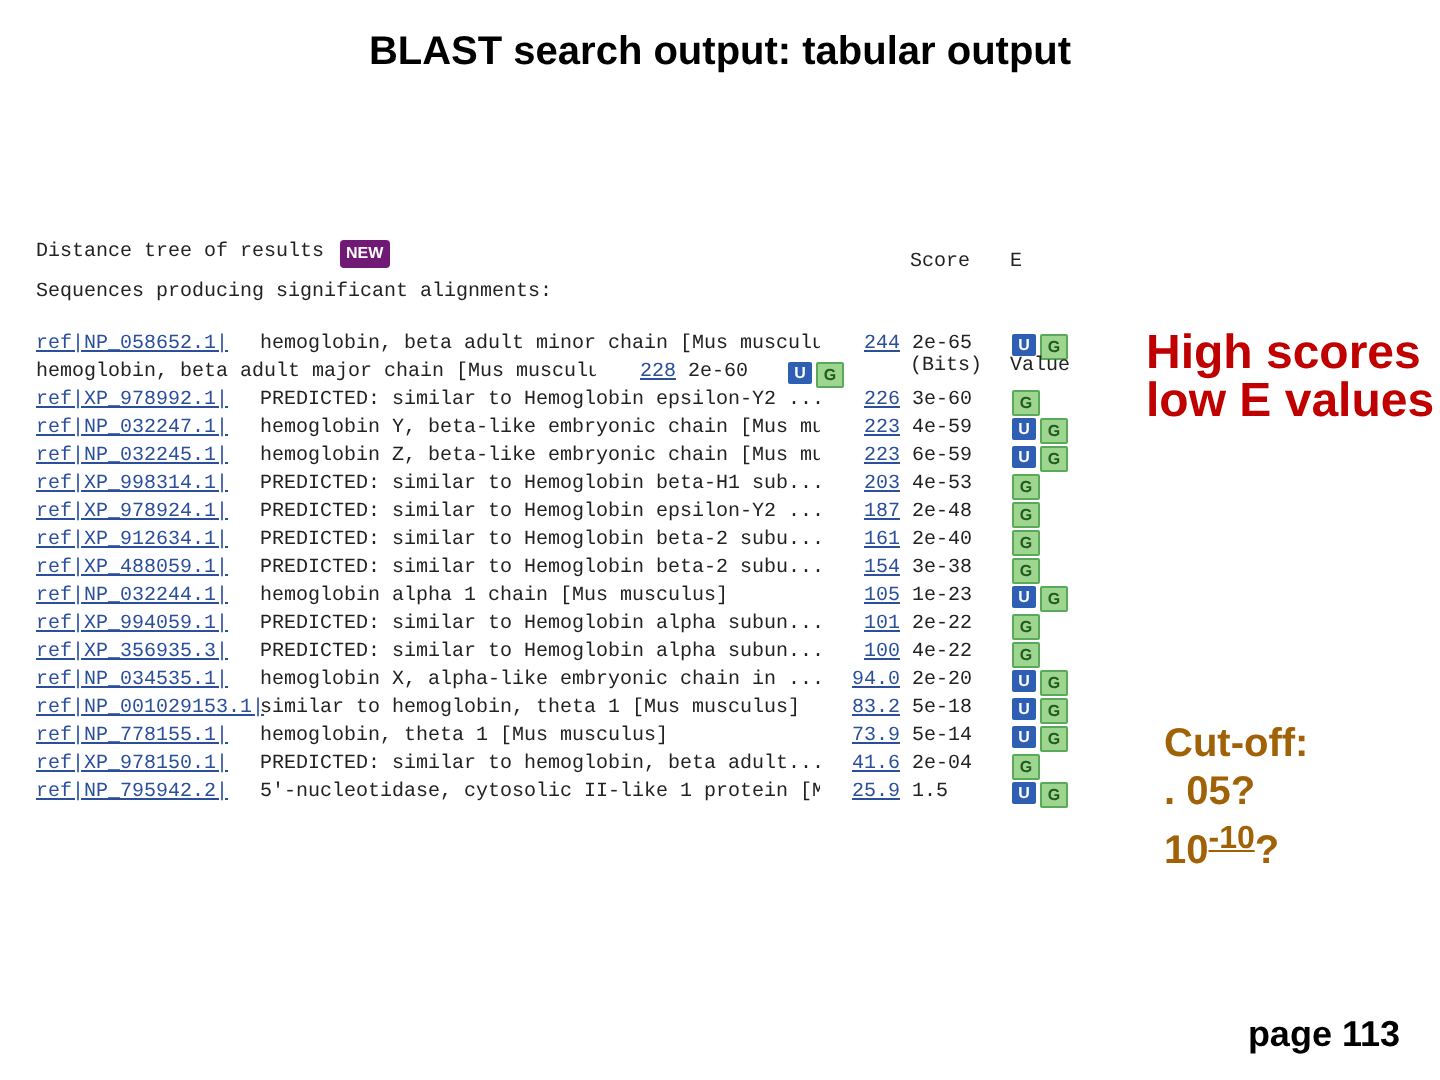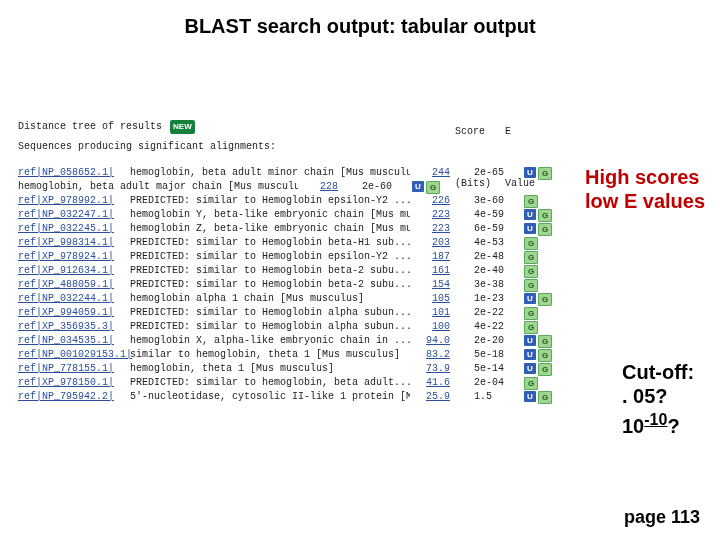--- a/index.html
+++ b/index.html
@@ -32,21 +32,21 @@
     line-height: 14px;
     color: #222;
   }
   .distance {
     display: flex;
     align-items: center;
     gap: 8px;
   }
   .newbadge {
     display: inline-block;
-    background: #15803d;
+    background: #701a75;
     color: #fff;
     font-size: 8px;
     padding: 0 3px;
     border-radius: 2px;
     font-family: Arial, sans-serif;
     font-weight: bold;
   }
   .subhead {
     margin-top: 6px;
   }
@@ -67,53 +67,53 @@
   }
   .row {
     display: flex;
     align-items: flex-end;
     white-space: nowrap;
   }
   .acc { width: 112px; display: inline-block; color: #2b4f9b; text-decoration: underline; }
   .acc.long { width: 112px; }
   .desc { width: 280px; display: inline-block; overflow: hidden; text-overflow: clip; }
   .score { width: 40px; display: inline-block; text-align: right; color: #2b4f9b; text-decoration: underline; }
-  .ev { width: 46px; display: inline-block; padding-left: 24px; }
+  .ev { width: 46px; display: inline-block; padding-left: 6px; }
   .iconcell { display: inline-flex; gap: 2px; padding-left: 4px; }
   .iconU, .iconG {
     display: inline-flex;
     align-items: center;
     justify-content: center;
     width: 12px;
     height: 11px;
     font-size: 8px;
     font-weight: bold;
     font-family: Arial, sans-serif;
     line-height: 11px;
     border-radius: 1px;
   }
   .iconU { background: #2f5fb3; color: #fff; }
   .iconG { background: #9fd68f; color: #225a22; border: 0.5px solid #5aa85a; }
   .ann-top {
     position: absolute;
     top: 165px;
-    left: 585px;
+    left: 573px;
+    font-weight: bold;
+    font-size: 24px;
+    line-height: 24px;
+    color: #c00000;
+  }
+  .ann-bottom {
+    position: absolute;
+    top: 360px;
+    left: 582px;
     font-weight: bold;
     font-size: 20px;
     line-height: 24px;
-    color: #c00000;
-  }
-  .ann-bottom {
-    position: absolute;
-    top: 360px;
-    left: 622px;
-    font-weight: bold;
-    font-size: 20px;
-    line-height: 24px;
-    color: #000000;
+    color: #a16207;
   }
   .ann-bottom sup { font-size: 16px; text-decoration: underline; }
   .pagenum {
     position: absolute;
     bottom: 12px;
     right: 20px;
     font-weight: bold;
     font-size: 18px;
     color: #000;
   }

